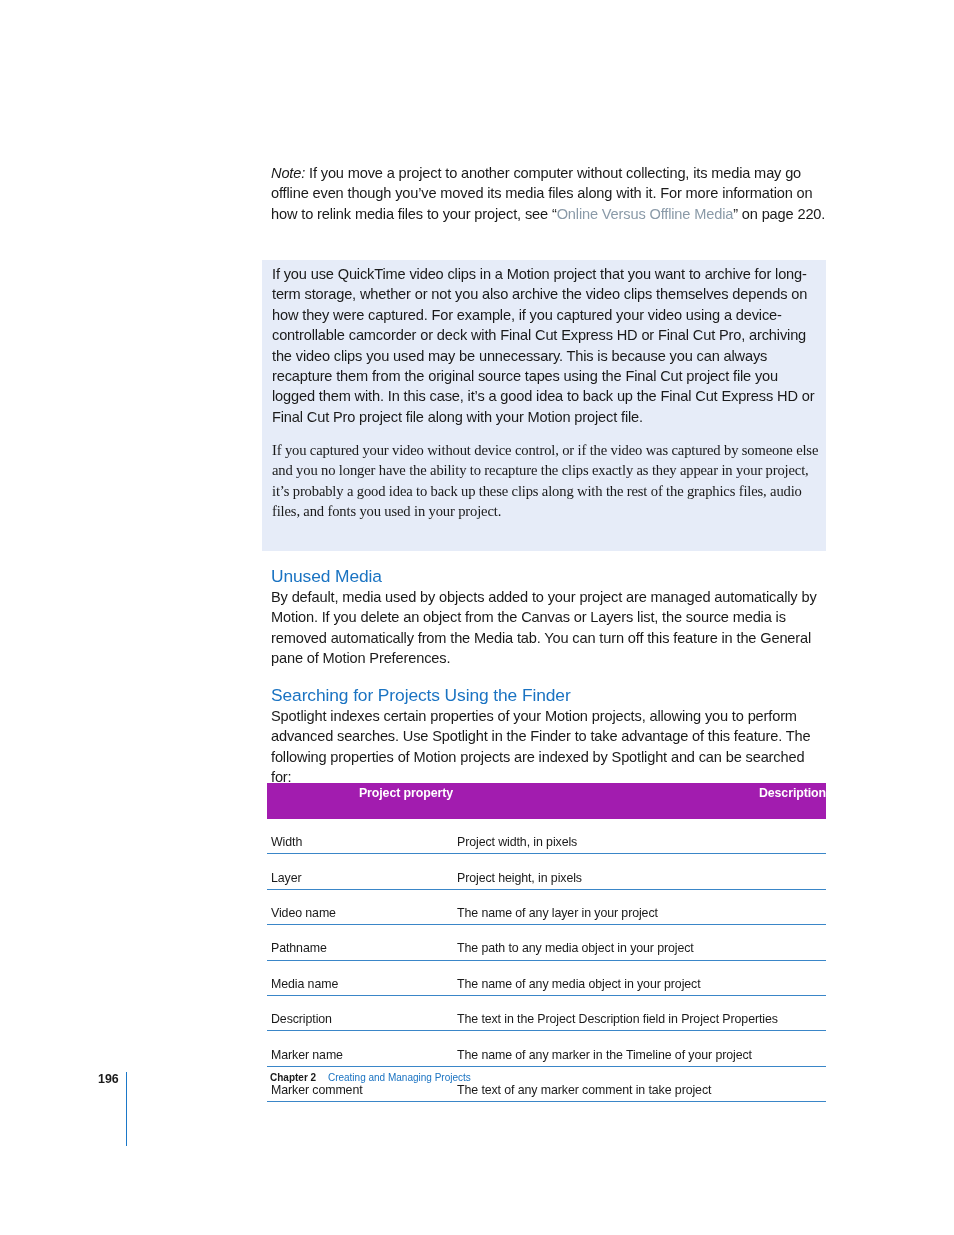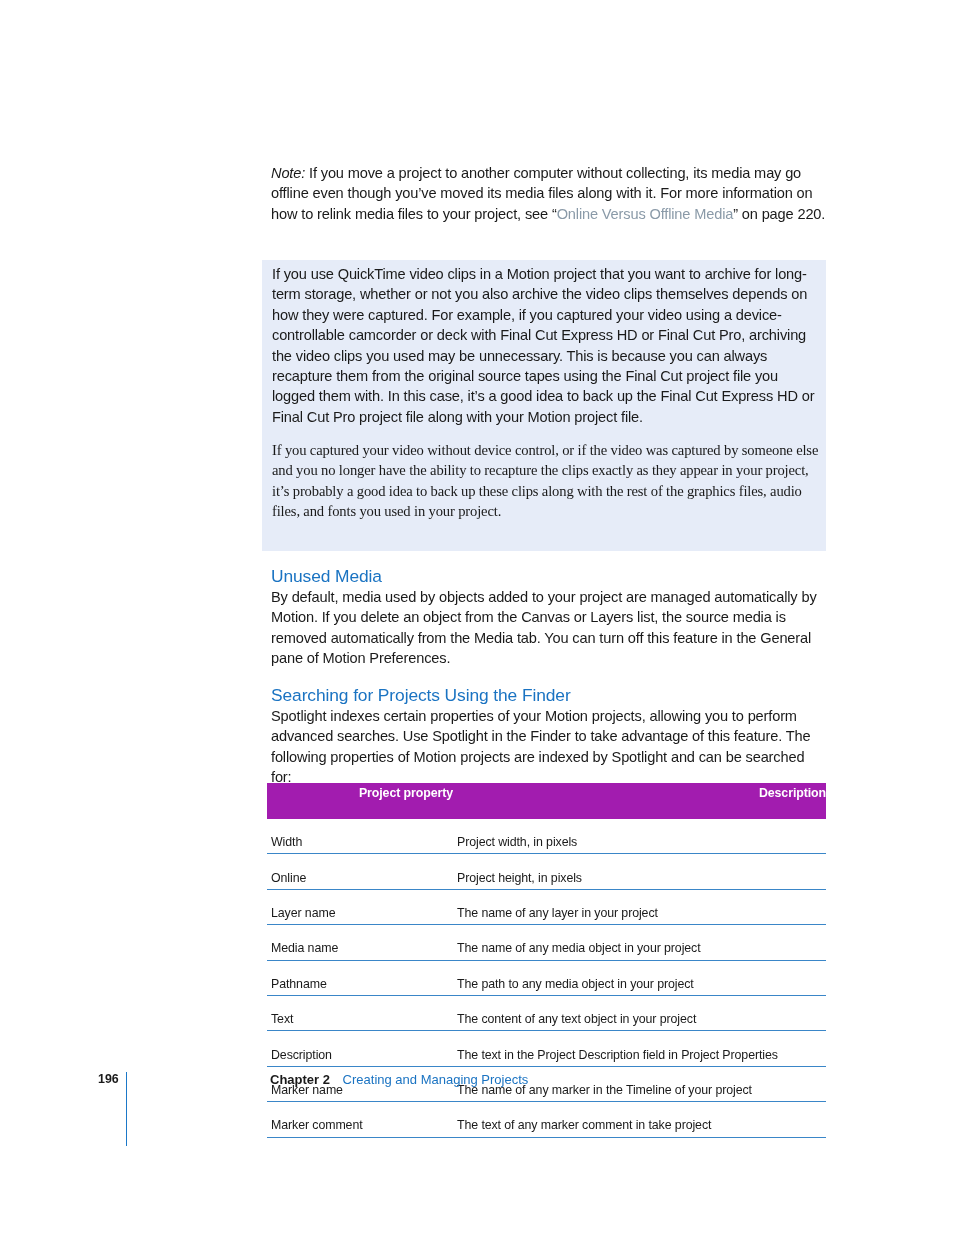--- a/index.html
+++ b/index.html
@@ -105,21 +105,21 @@
       left: 126px;
       top: 1072px;
       width: 1px;
       height: 74px;
       background: #1b78c8;
     }
     .footer-chapter {
       position: absolute;
       left: 270px;
       top: 1072px;
-      font-size: 13px;
+      font-size: 10px;
       white-space: nowrap;
     }
     .footer-chapter .ch-label {
       font-weight: bold;
       color: #1a1a1a;
       margin-right: 9px;
     }
     .footer-chapter .ch-title {
       color: #1a73c2;
     }
@@ -154,38 +154,34 @@
         <th class="col1">Project property</th>
         <th>Description</th>
       </tr>
     </thead>
     <tbody>
       <tr>
         <td class="col1">Width</td>
         <td>Project width, in pixels</td>
       </tr>
       <tr>
-        <td class="col1">Online</td>
+        <td class="col1">Layer</td>
         <td>Project height, in pixels</td>
       </tr>
       <tr>
-        <td class="col1">Layer name</td>
+        <td class="col1">Video name</td>
         <td>The name of any layer in your project</td>
+      </tr>
+      <tr>
+        <td class="col1">Pathname</td>
+        <td>The path to any media object in your project</td>
       </tr>
       <tr>
         <td class="col1">Media name</td>
         <td>The name of any media object in your project</td>
-      </tr>
-      <tr>
-        <td class="col1">Pathname</td>
-        <td>The path to any media object in your project</td>
-      </tr>
-      <tr>
-        <td class="col1">Text</td>
-        <td>The content of any text object in your project</td>
       </tr>
       <tr>
         <td class="col1">Description</td>
         <td>The text in the Project Description field in Project Properties</td>
       </tr>
       <tr>
         <td class="col1">Marker name</td>
         <td>The name of any marker in the Timeline of your project</td>
       </tr>
       <tr>

